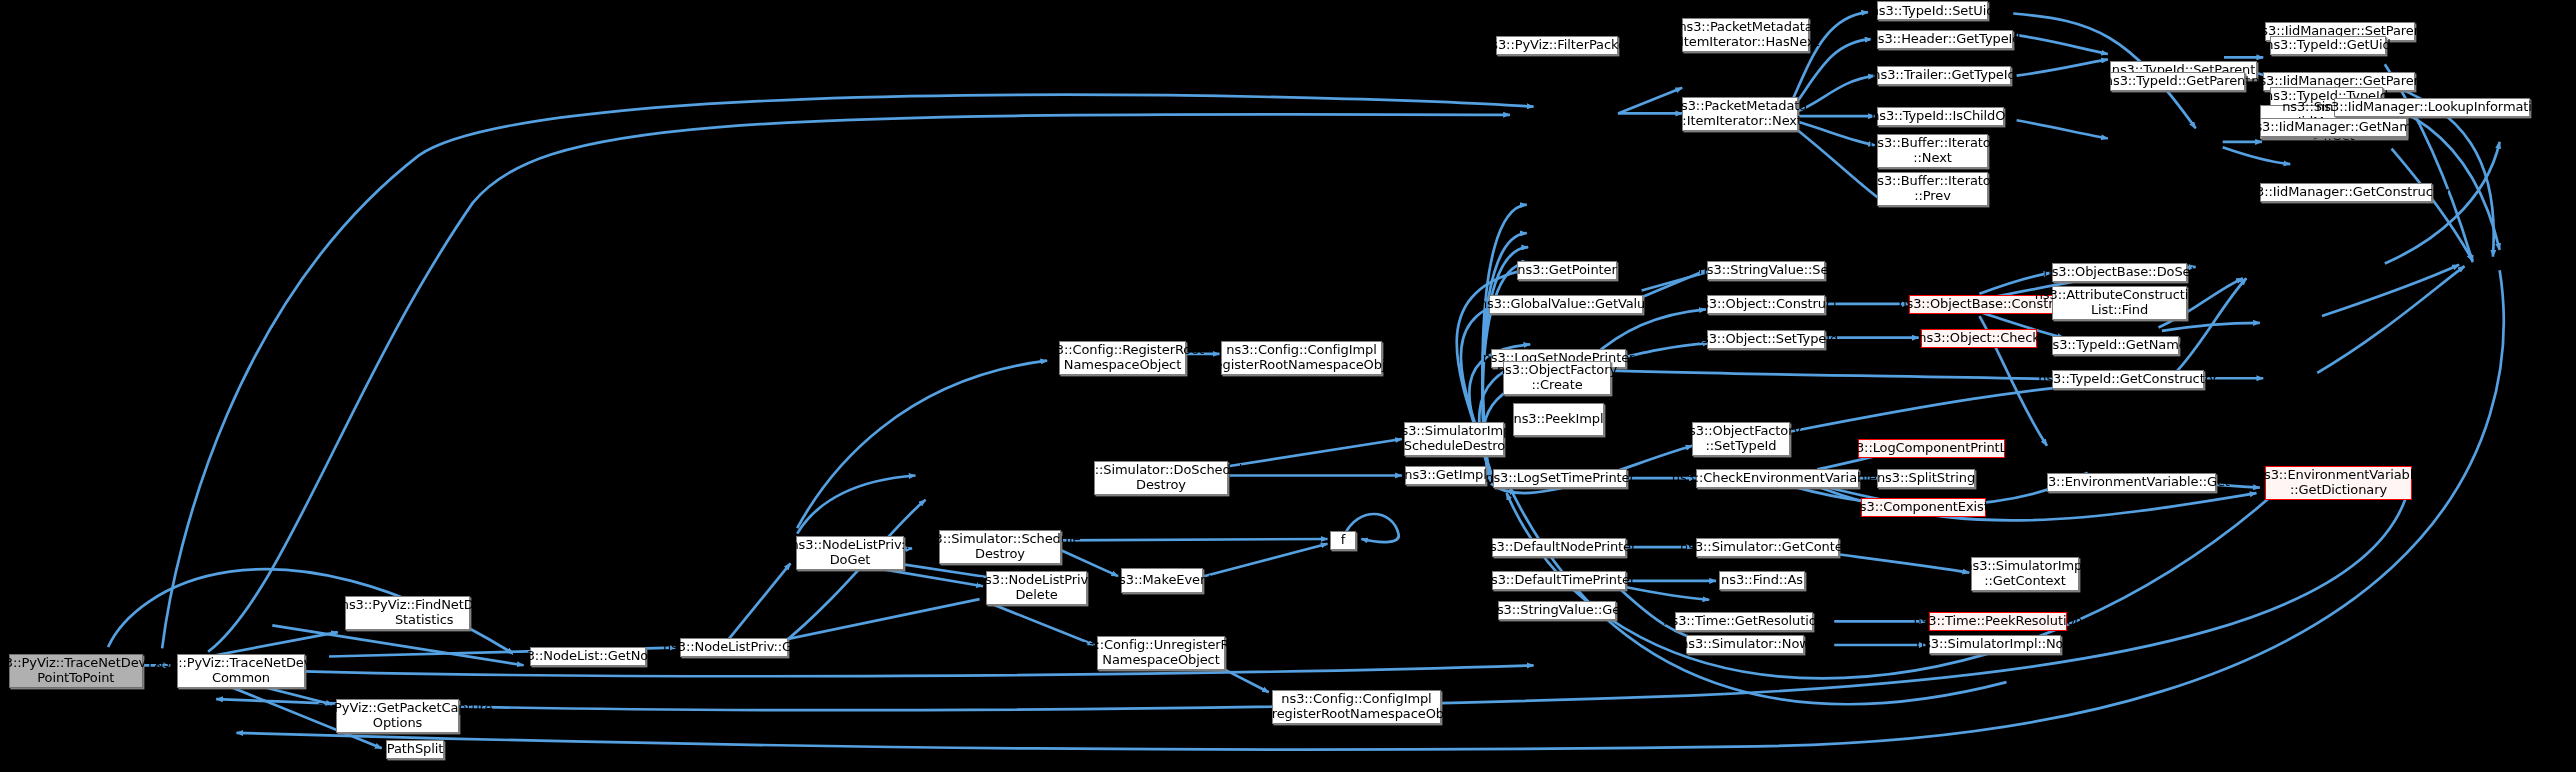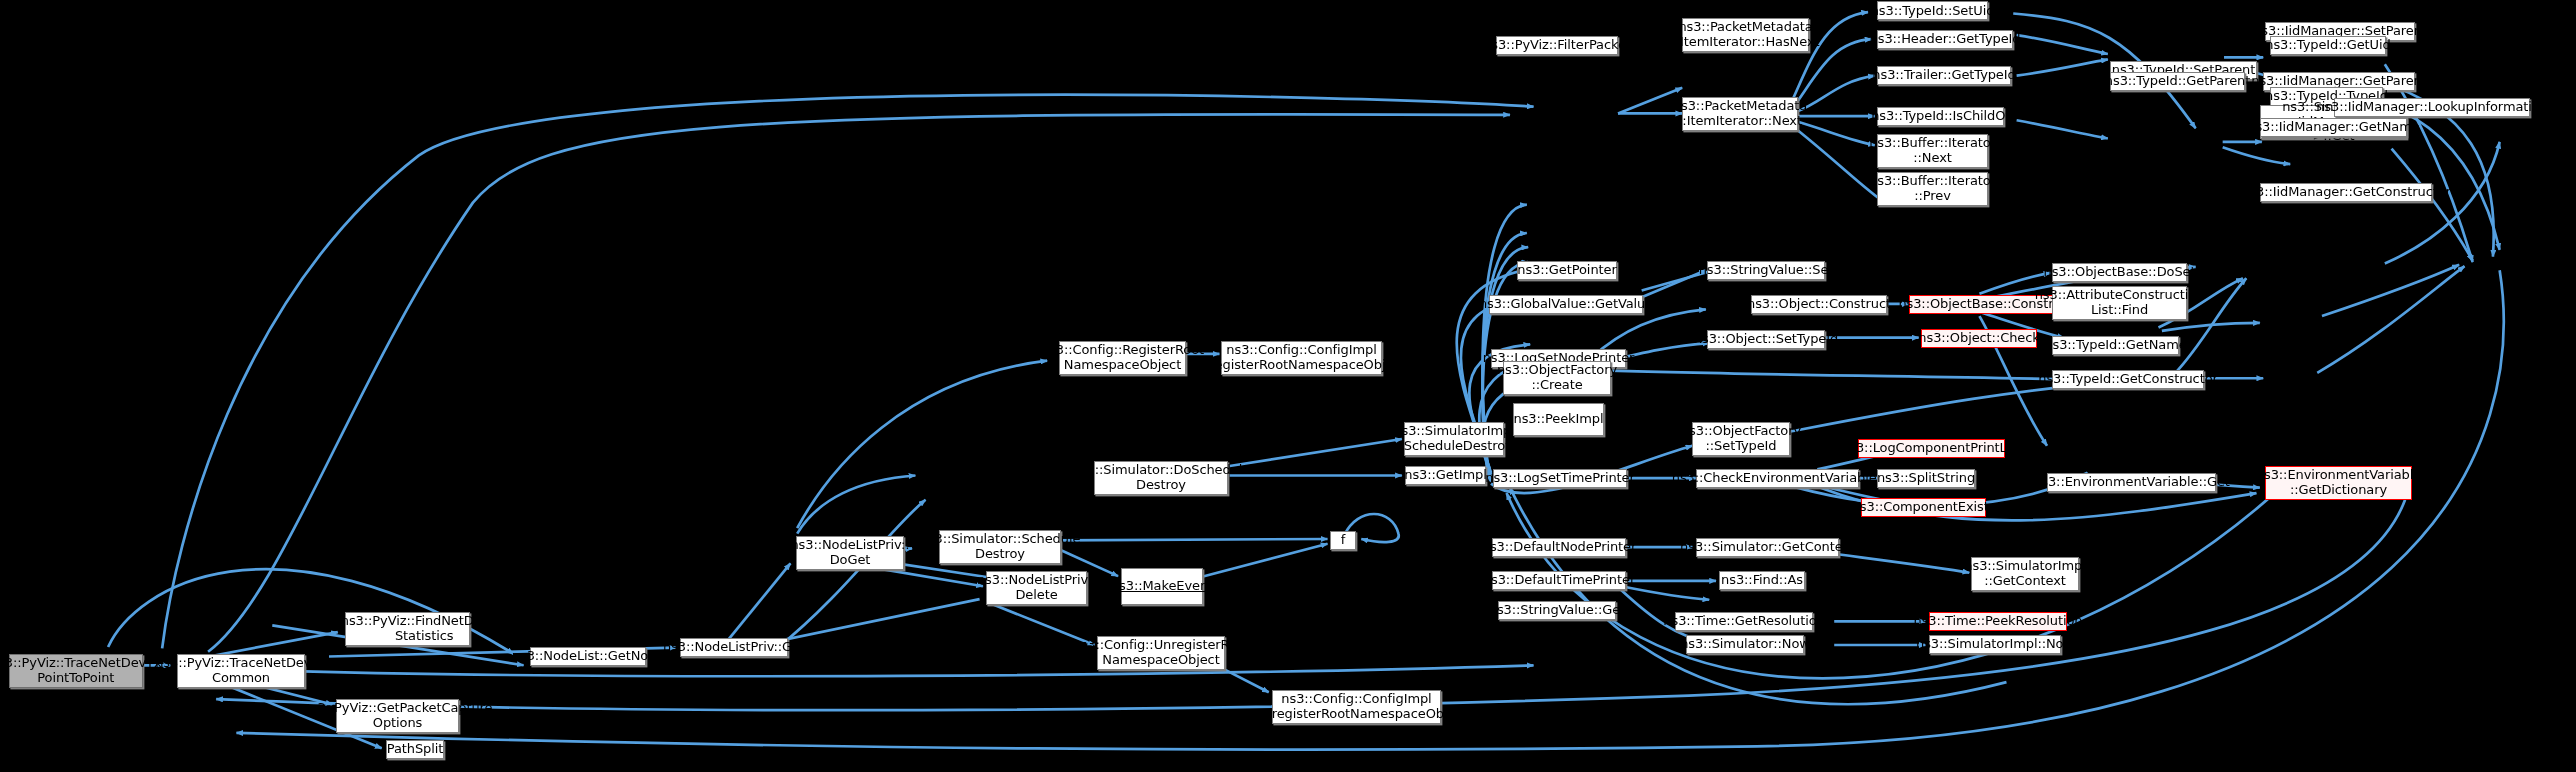--- a/index.html
+++ b/index.html
@@ -234,36 +234,36 @@
 
       <path d="M3700,400 C3740,650 3600,1090 2600,1105 C1900,1115 1200,1110 350,1085"></path>
       <path d="M3560,740 C3500,900 3200,1000 2500,1030 C1800,1055 900,1060 320,1035"></path>
     </g>
   </svg>
 
   <div class="node root" style="left:8.8px;  top:654px;  width:134px; height:34px;">ns3::PyViz::TraceNetDevTx
 PointToPoint</div>
   <div class="node" style="left:177px; top:654px;  width:128px; height:34px;">ns3::PyViz::TraceNetDevTx
 Common</div>
-  <div class="node" style="left:345px; top:612px;  width:125px; height:34px;padding-left:36px;">ns3::PyViz::FindNetDevice
+  <div class="node" style="left:345px; top:596px;  width:125px; height:34px;padding-left:36px;">ns3::PyViz::FindNetDevice
 Statistics</div>
   <div class="node" style="left:336px; top:699px; width:123px; height:34px;">ns3::PyViz::GetPacketCapture
 Options</div>
   <div class="node" style="left:386px; top:740px; width:58px;  height:19px;">PathSplit</div>
 
   <div class="node" style="left:530px; top:647px;  width:116px; height:19px;">ns3::NodeList::GetNode</div>
   <div class="node" style="left:680px;top:638px;  width:108px; height:19px;">ns3::NodeListPriv::Get</div>
   <div class="node" style="left:796px;top:536px;  width:108px; height:34px;">ns3::NodeListPriv::
 DoGet</div>
   <div class="node" style="left:986px;top:571px;  width:101px; height:34px;">ns3::NodeListPriv::
 Delete</div>
 
   <div class="node" style="left:939px;top:530px;  width:122px; height:34px;">ns3::Simulator::Schedule
 Destroy</div>
-  <div class="node" style="left:1121px;top:568px;  width:82px; height:37px;text-decoration:underline;">ns3::MakeEvent</div>
+  <div class="node" style="left:1121px;top:568px;  width:82px; height:25px;">ns3::MakeEvent</div>
   <div class="node" style="left:1330px;top:531px;  width:26px;  height:19px;">f</div>
 
   <div class="node" style="left:1097px;top:636px;  width:128px; height:34px;">ns3::Config::UnregisterRoot
 NamespaceObject</div>
   <div class="node" style="left:1272px;top:690px; width:169px; height:34px;">ns3::Config::ConfigImpl
 ::UnregisterRootNamespaceObject</div>
 
   <div class="node" style="left:1094px;top:461px;  width:134px; height:34px;">ns3::Simulator::DoSchedule
 Destroy</div>
   <div class="node" style="left:1404px;top:422px;  width:100px; height:34px;">ns3::SimulatorImpl
@@ -276,21 +276,21 @@
 ::RegisterRootNamespaceObject</div>
 
   <div class="node" style="left:1517px;top:261px;  width:100px; height:19px;">ns3::GetPointer</div>
   <div class="node" style="left:1489px;top:295px;  width:154px; height:19px;">ns3::GlobalValue::GetValue</div>
   <div class="node" style="left:1491px;top:349px;  width:135px; height:19px;">ns3::LogSetNodePrinter</div>
   <div class="node" style="left:1503px;top:361px;  width:108px; height:34px;">ns3::ObjectFactory
 ::Create</div>
   <div class="node" style="left:1513px;top:403px;  width:91px; height:33px;">ns3::PeekImpl</div>
 
   <div class="node" style="left:1707px;top:261px;  width:118px; height:19px;">ns3::StringValue::Set</div>
-  <div class="node" style="left:1707px;top:295px;  width:136px; height:19px;margin-left:44px;">ns3::Object::Construct</div>
+  <div class="node" style="left:1707px;top:295px;  width:118px; height:19px;">ns3::Object::Construct</div>
   <div class="node" style="left:1707px;top:330px;  width:118px; height:19px;">ns3::Object::SetTypeId</div>
   <div class="node" style="left:1692px;top:422px;  width:98px; height:34px;">ns3::ObjectFactory
 ::SetTypeId</div>
 
   <div class="node" style="left:1493px;top:469px;  width:134px; height:19px;">ns3::LogSetTimePrinter</div>
   <div class="node" style="left:1696px;top:469px;  width:163px; height:19px;">ns3::CheckEnvironmentVariables</div>
 
   <div class="node" style="left:1492px;top:538px;  width:134px; height:19px;">ns3::DefaultNodePrinter</div>
   <div class="node" style="left:1696px;top:538px;  width:143px; height:19px;">ns3::Simulator::GetContext</div>
   <div class="node" style="left:1492px;top:571px;  width:134px; height:19px;">ns3::DefaultTimePrinter</div>

